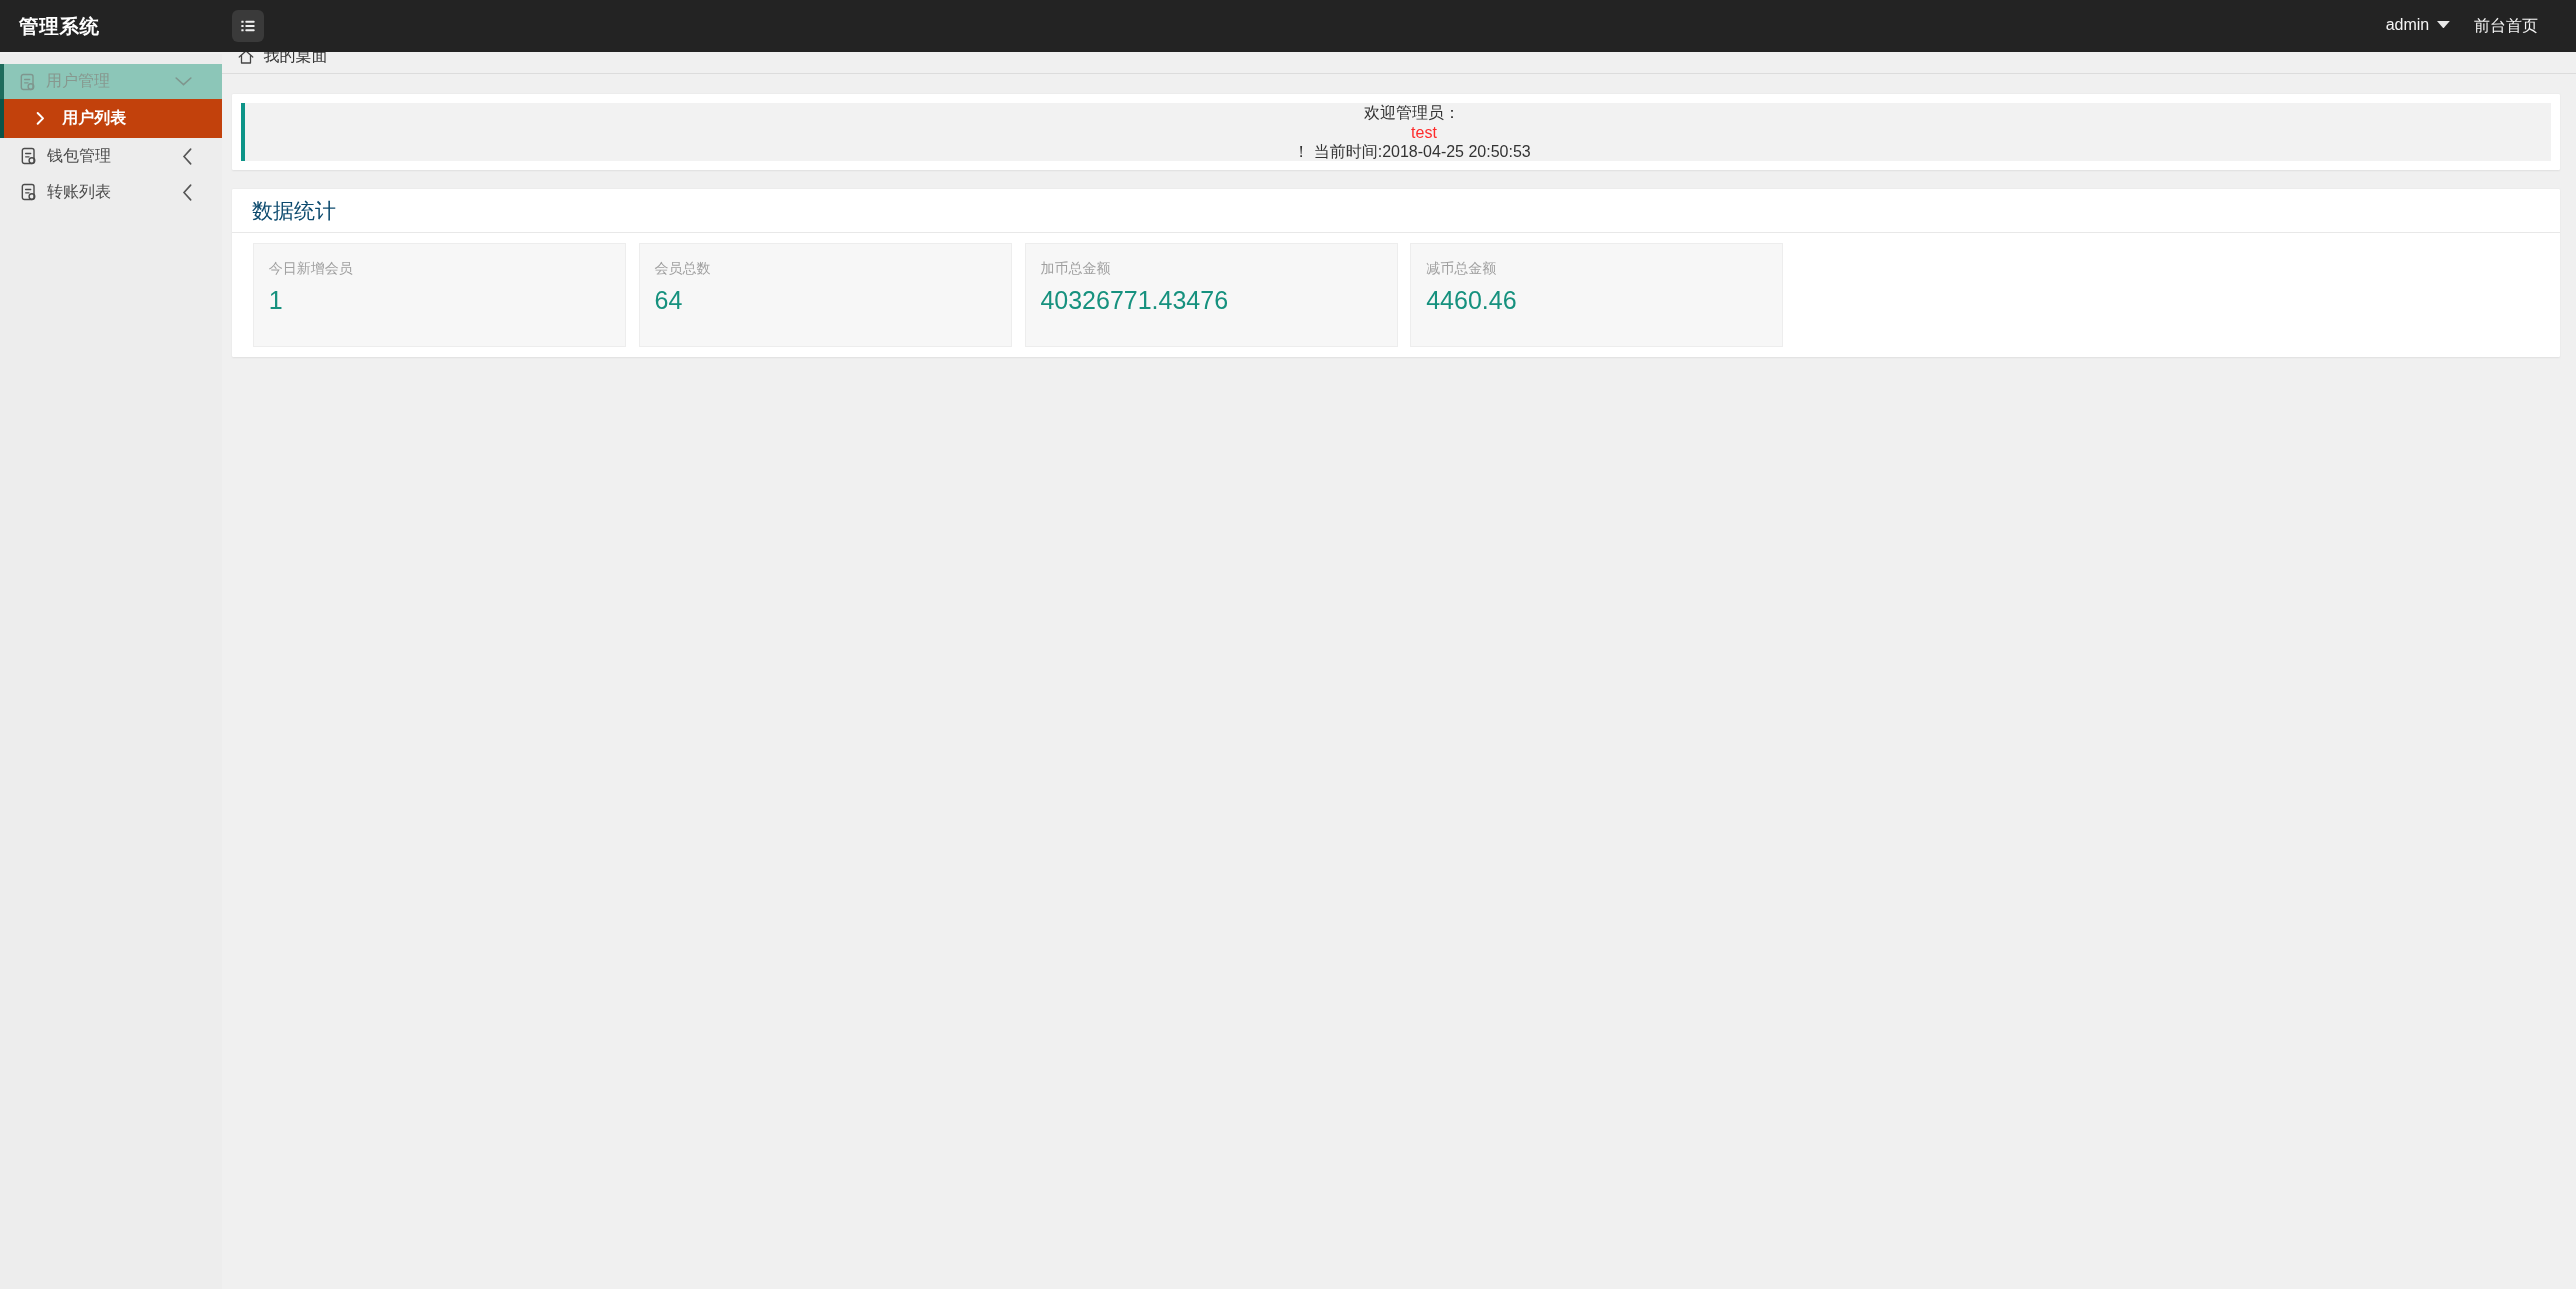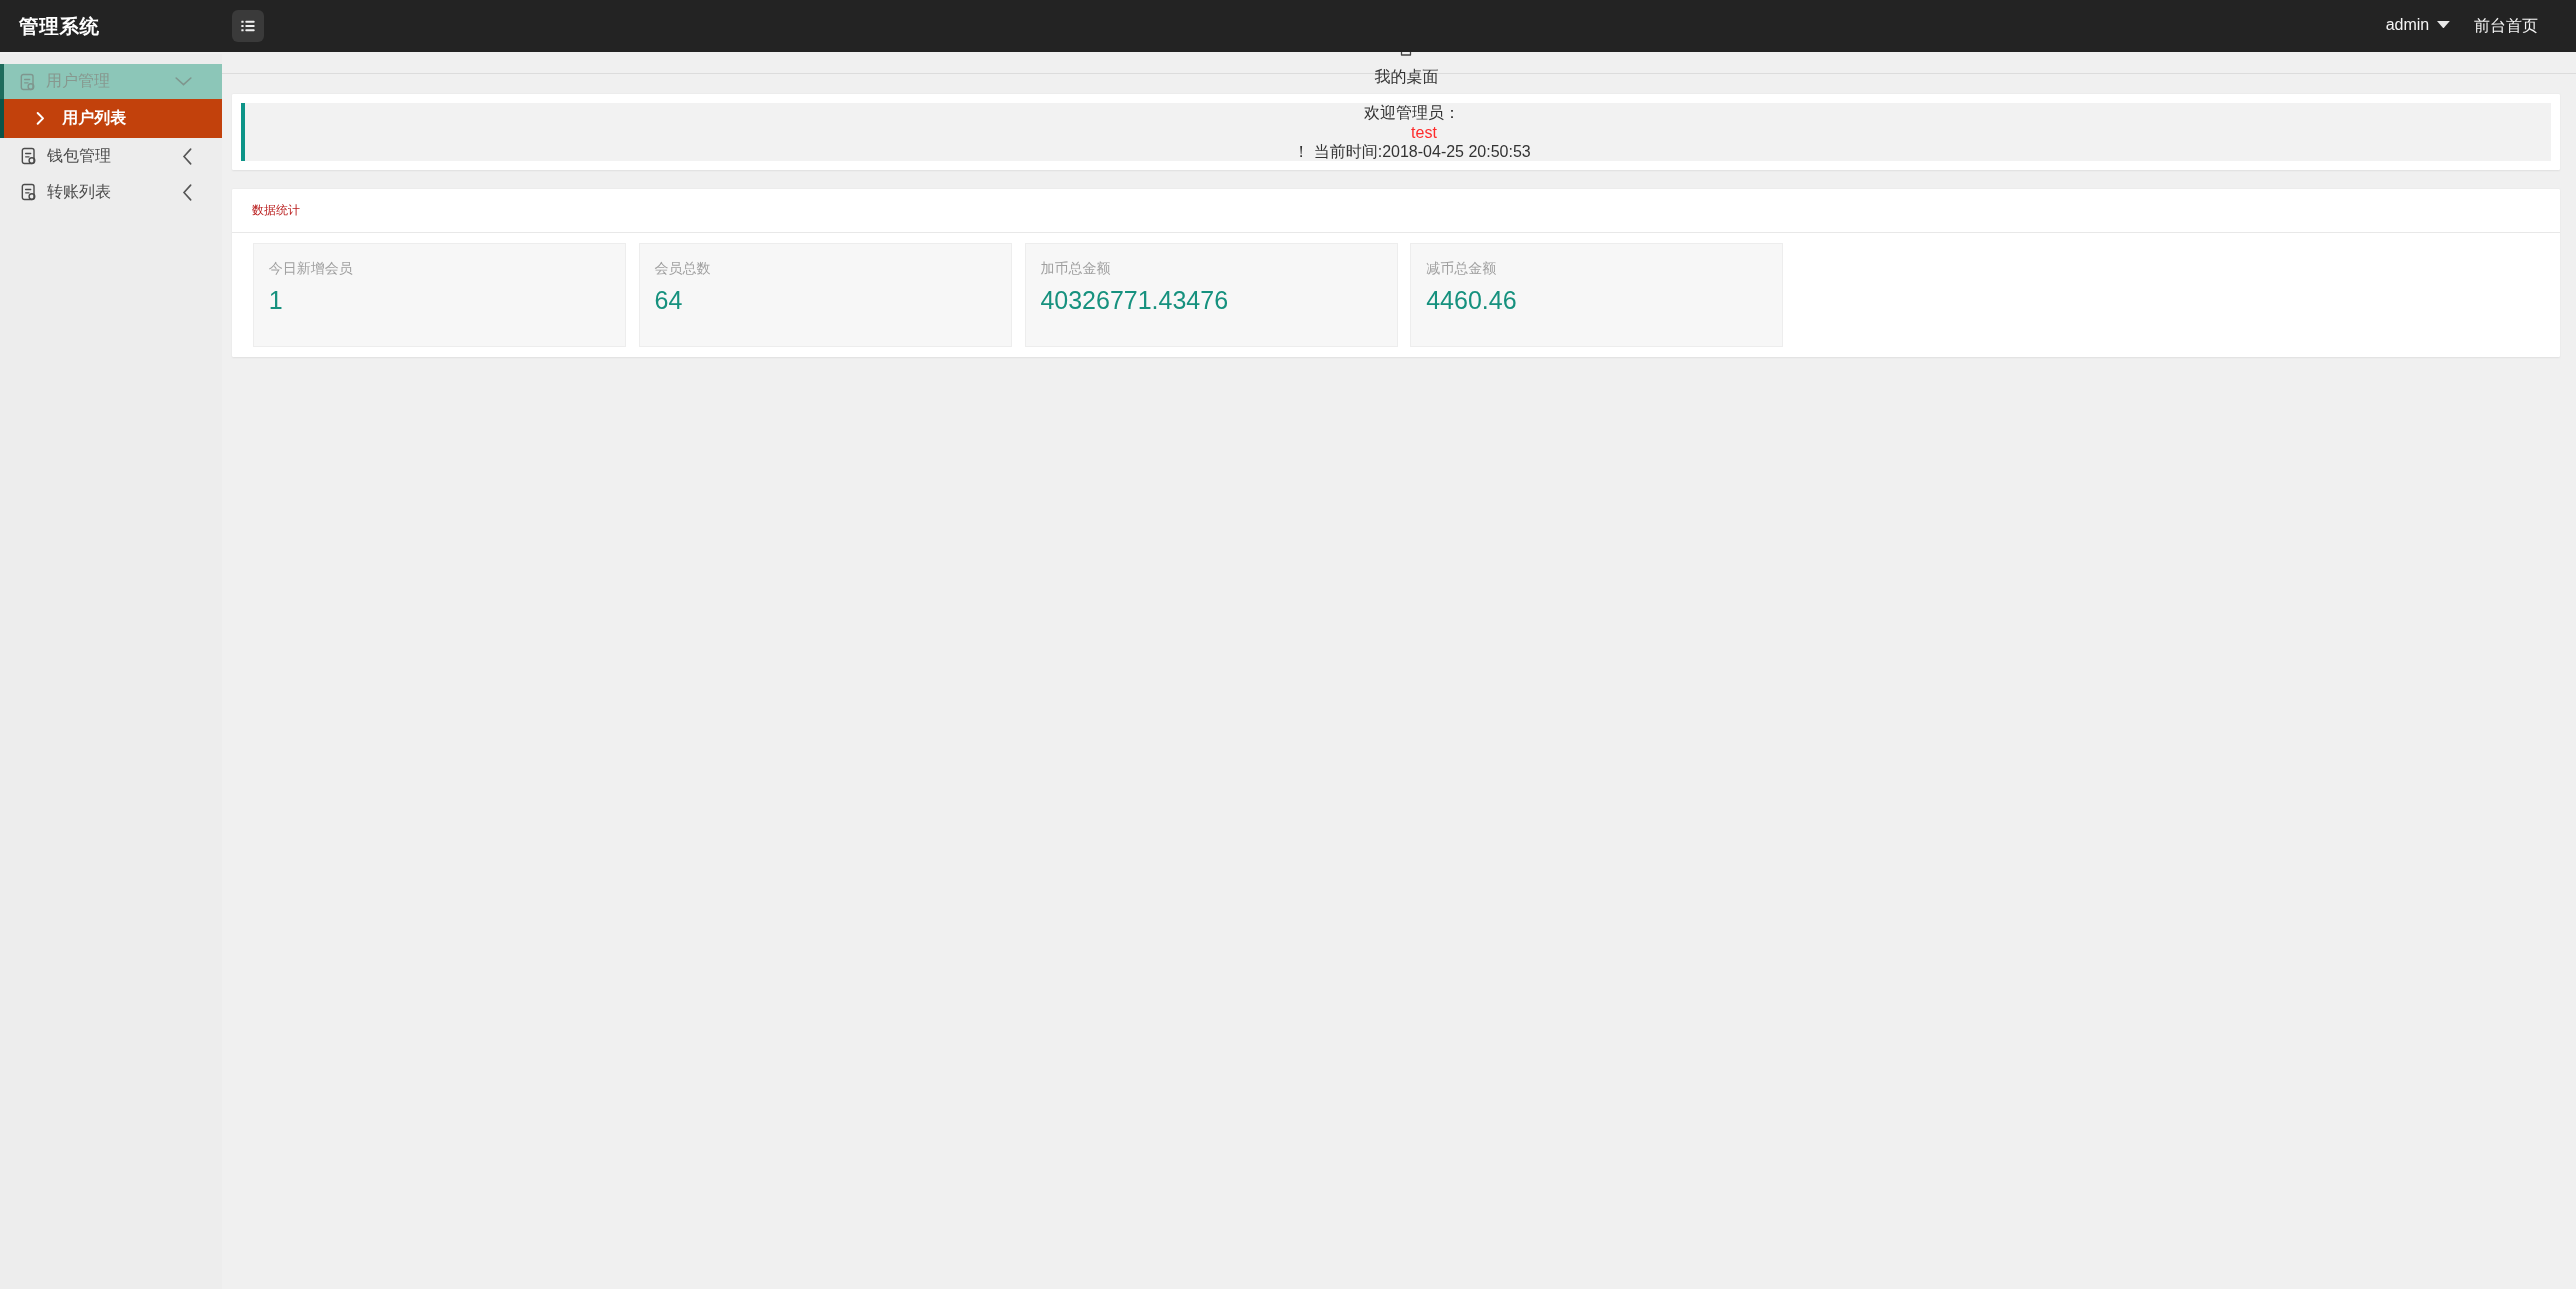--- a/index.html
+++ b/index.html
@@ -79,21 +79,20 @@
   }
 
   
   .main { position:absolute; top:40px; left:222px; right:0; bottom:0; }
   .breadcrumb {
     height:34px;
     display:flex; align-items:center; gap:8.7px;
     padding-left:14.8px;
     font-size:16px; color:#333;
     border-bottom:0.7px solid #dcdcdc;
-    flex-direction:column;
   }
   .content { padding:19.5px 16px 0 10px; }
   .panel {
     background:#ffffff; border-radius:1.3px;
     box-shadow:0 0.7px 2px rgba(0,0,0,0.07);
   }
   .alert-panel { padding:9.4px; margin-bottom:19px; }
   .alert {
     height:58px;
     background:#f2f2f2;
@@ -101,21 +100,21 @@
     display:flex; align-items:center;
     padding-left:28px;
     font-size:16px; color:#333;flex-direction:column;
   }
   .alert-user { color:#fe2b2b; margin-left:24px; }
 
   .panel-title {
     height:44px;
     display:flex; align-items:center;
     padding:0 20px;
-    font-size:12px; color:#b91c1c;
+    font-size:21px; color:#0c4a6e;
     border-bottom:0.7px solid #e8e8e8;
   }
   .cards {
     display:flex; gap:12.8px;
     padding:9.4px 20px 10px 21px;
   }
   .card {
     width:373px; height:104px;
     background:#f7f7f7;
     border:0.7px solid #ededed;

